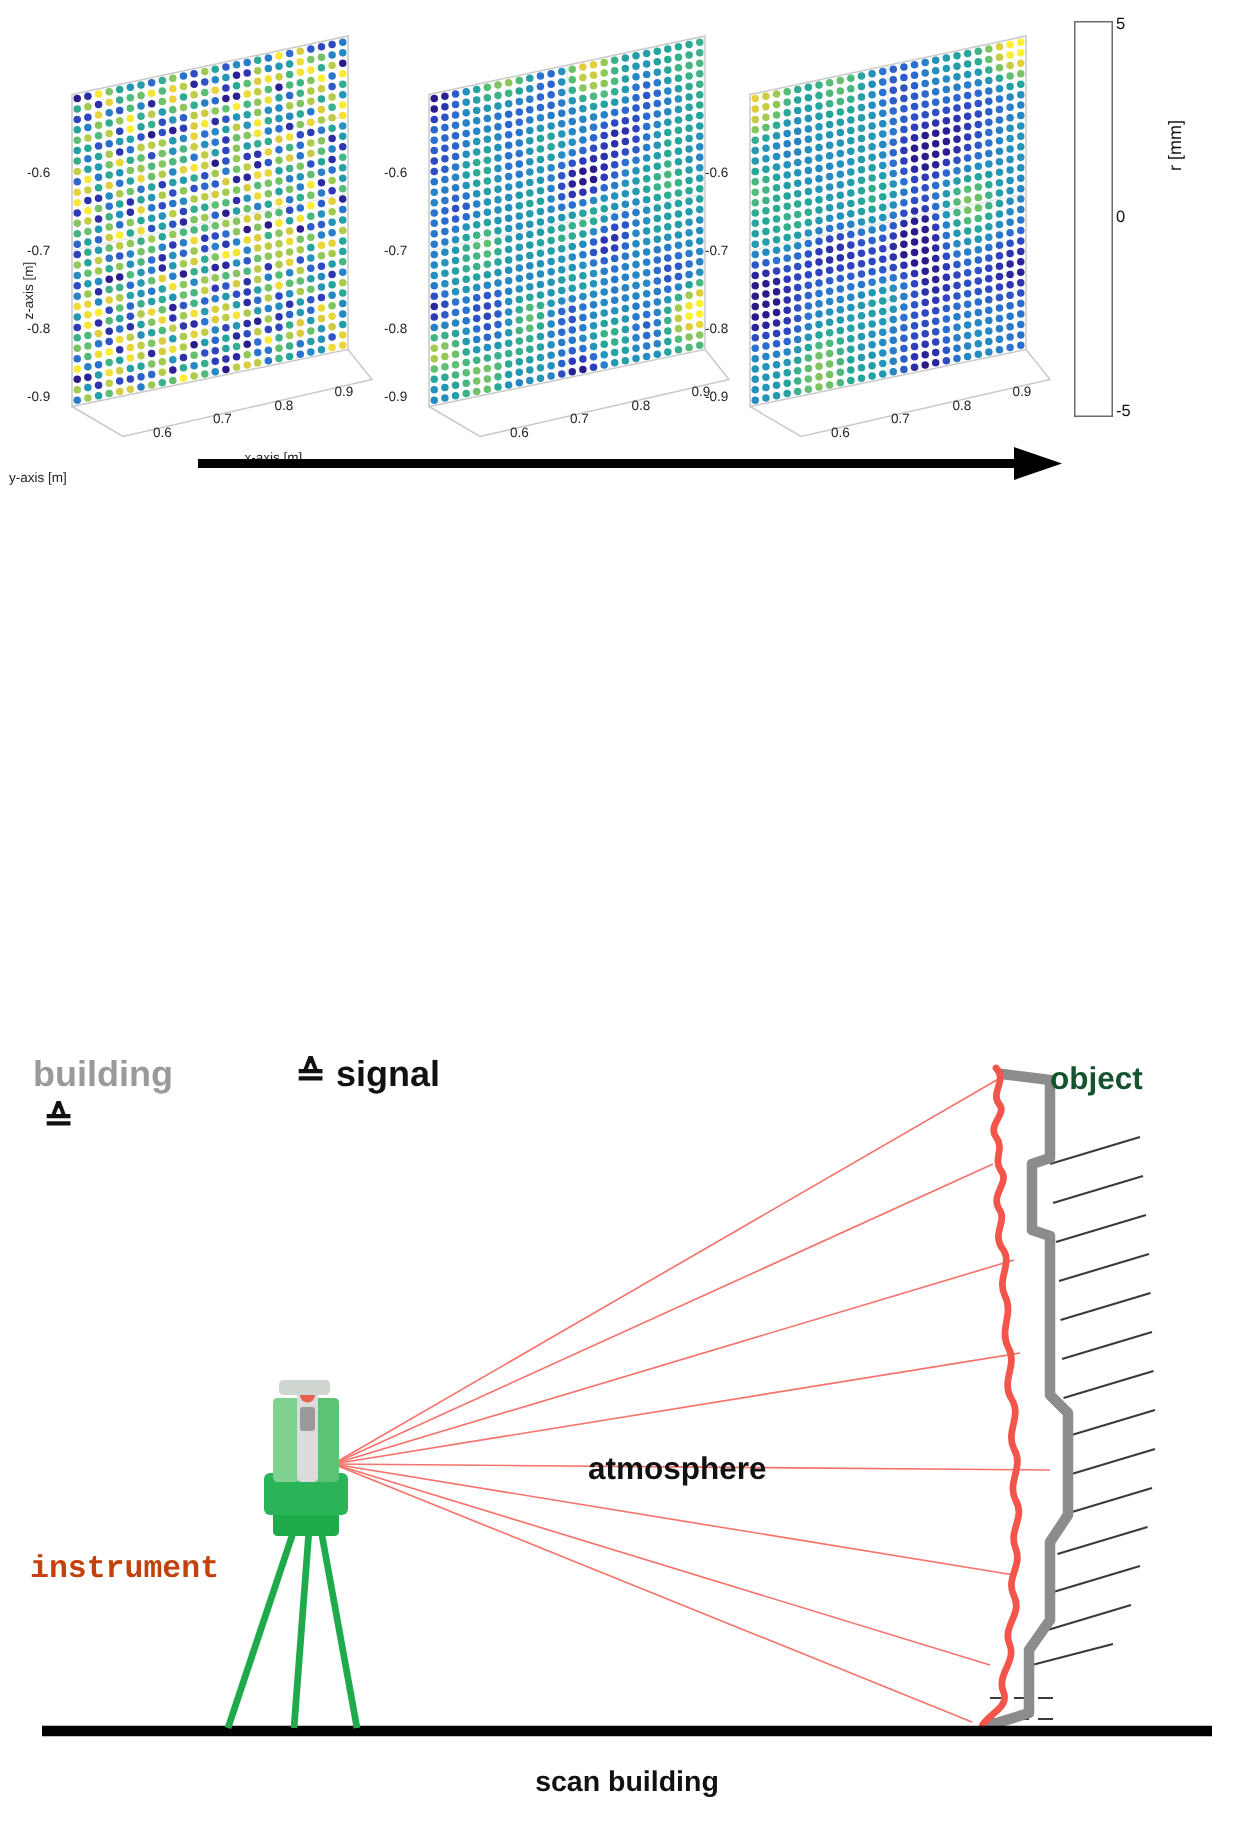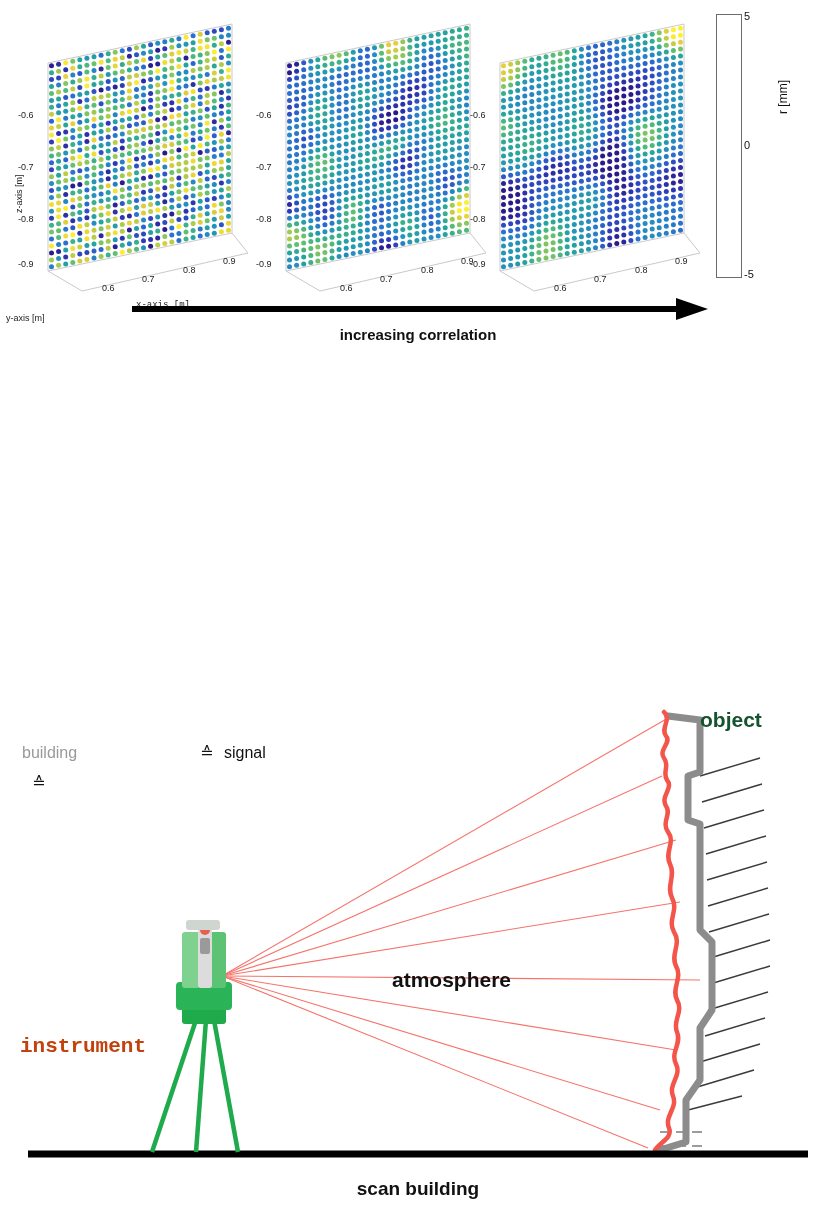--- a/index.html
+++ b/index.html
@@ -118,24 +118,23 @@
     position: absolute;
     left: 0;
     top: 680px;
     width: 836px;
     height: 545px;
   }
   .legend {
     position: absolute;
     left: 22px;
     top: 22px;
-    font-size: 16px;
-    font-weight: normal;
+    font-size: 24px;
+    font-weight: bold;
     line-height: 30px;
-    margin-top: 36px;
   }
   .legend-row {
     display: flex;
     align-items: baseline;
     white-space: nowrap;
   }
   .legend-key {
     width: 168px;
     display: inline-block;
   }
@@ -998,21 +997,21 @@
       <div class="axis-label rot-label" style="left:4px; top:205px;">z-axis [m]</div>
       <div class="axis-label" style="left:8px; top:102px;">-0.6</div>
       <div class="axis-label" style="left:8px; top:154px;">-0.7</div>
       <div class="axis-label" style="left:8px; top:206px;">-0.8</div>
       <div class="axis-label" style="left:8px; top:251px;">-0.9</div>
       <div class="axis-label" style="left:92px; top:275px;">0.6</div>
       <div class="axis-label" style="left:132px; top:266px;">0.7</div>
       <div class="axis-label" style="left:173px; top:257px;">0.8</div>
       <div class="axis-label" style="left:213px; top:248px;">0.9</div>
     </div>
-    <div class="axis-label" style="left:136px; top:300px;font-family:Liberation Mono, monospace;">x-axis [m]</div>
+    <div class="axis-label" style="left:163px; top:300px;">x-axis [m]</div>
     <div class="axis-label" style="left:6px; top:313px;">y-axis [m]</div>
 
     <div class="panel" style="left:248px;">
       <svg class="panel-svg" width="250" height="290" viewBox="0 0 250 290">
         <g stroke="#c9c9c9" fill="none" stroke-width="1">
           <path d="M38,55 L222,16 L222,225 L38,263 Z"></path>
           <path d="M38,263 L72,283 L238,245 L222,225"></path>
         </g>
         <g stroke="#e2e2e2" stroke-width="0.7">
           <path d="M38,107 L222,69"></path>
@@ -2629,21 +2628,20 @@
       <div class="cb-tick" style="top:260px;">-5</div>
       <div class="cb-title">r [mm]</div>
     </div>
 
     <div class="arrow-wrap">
       <svg width="580" height="26" viewBox="0 0 580 26">
         <line x1="2" y1="13" x2="548" y2="13" stroke="#000" stroke-width="6"></line>
         <polygon points="546,2 578,13 546,24" fill="#000"></polygon>
       </svg>
     </div>
-    <div class="arrow-caption">increasing correlation</div>
   </div>
 
   <div class="bottom-figure">
 
     <div class="legend">
       <div class="legend-row">
         <span class="legend-key key-building">building</span>
         <span class="legend-eq">≙</span>
         <span class="legend-val">signal</span>
       </div>

